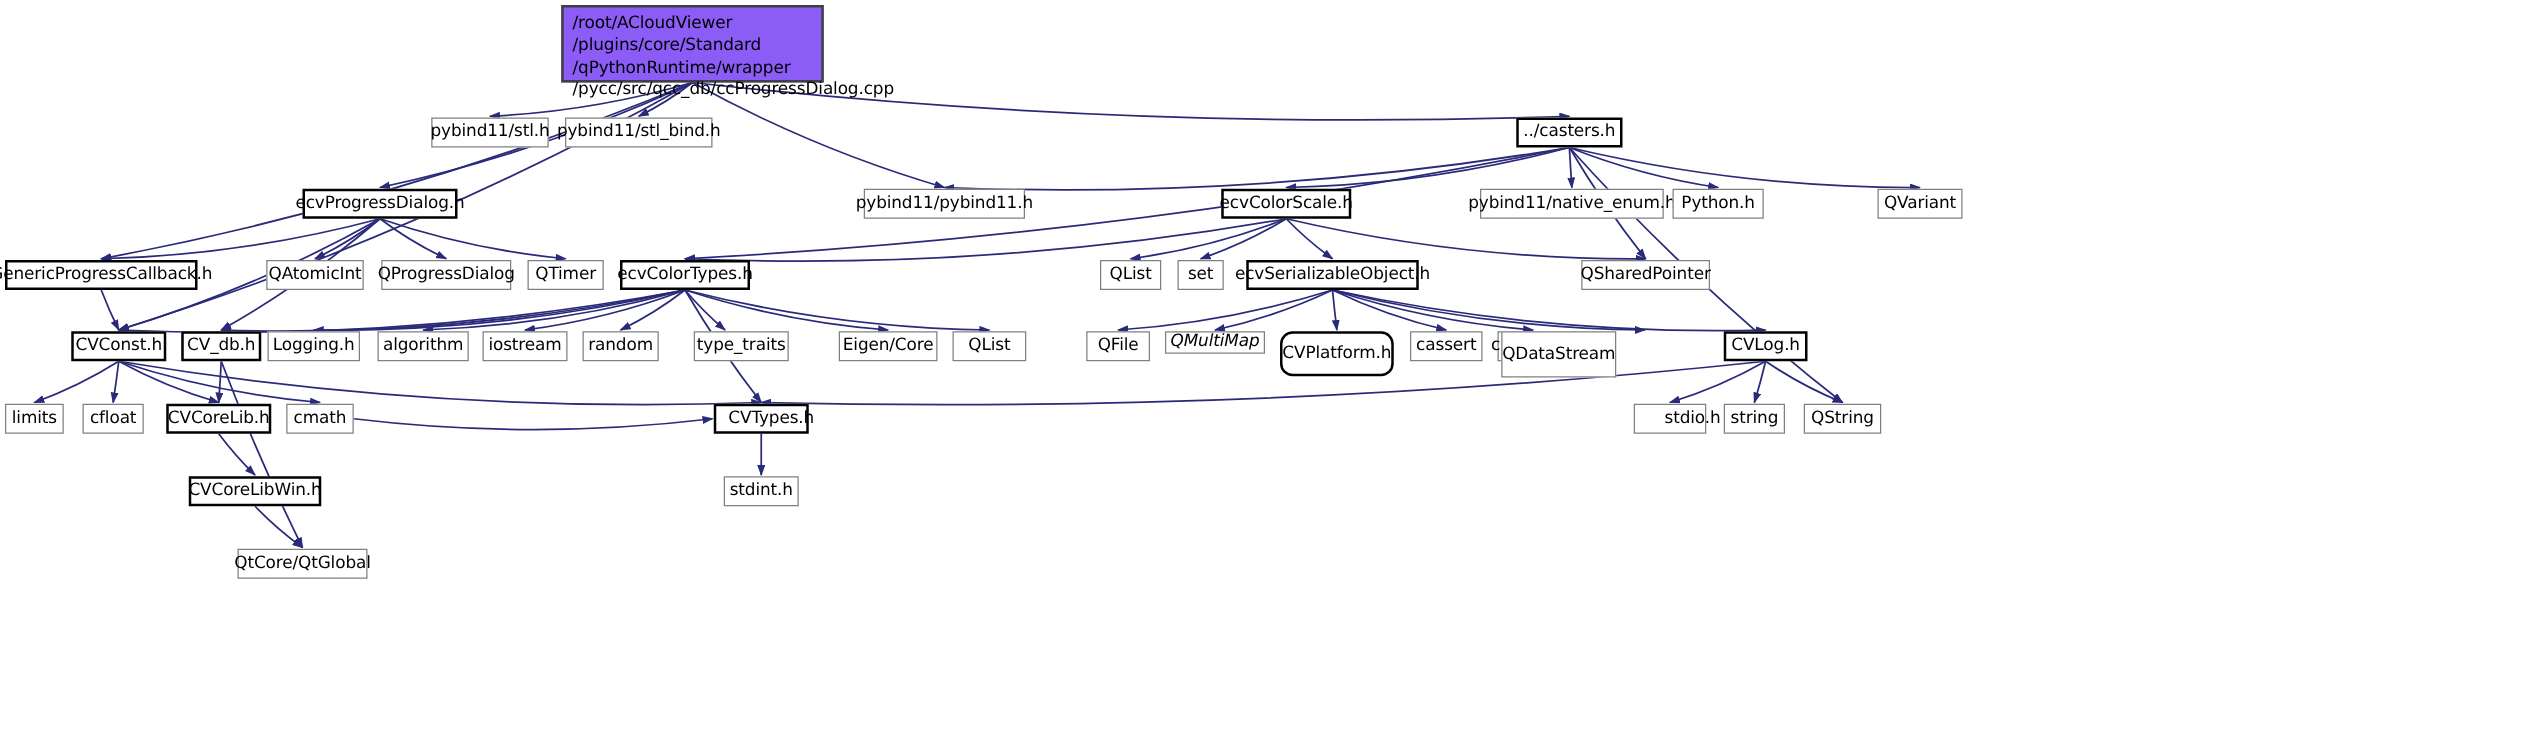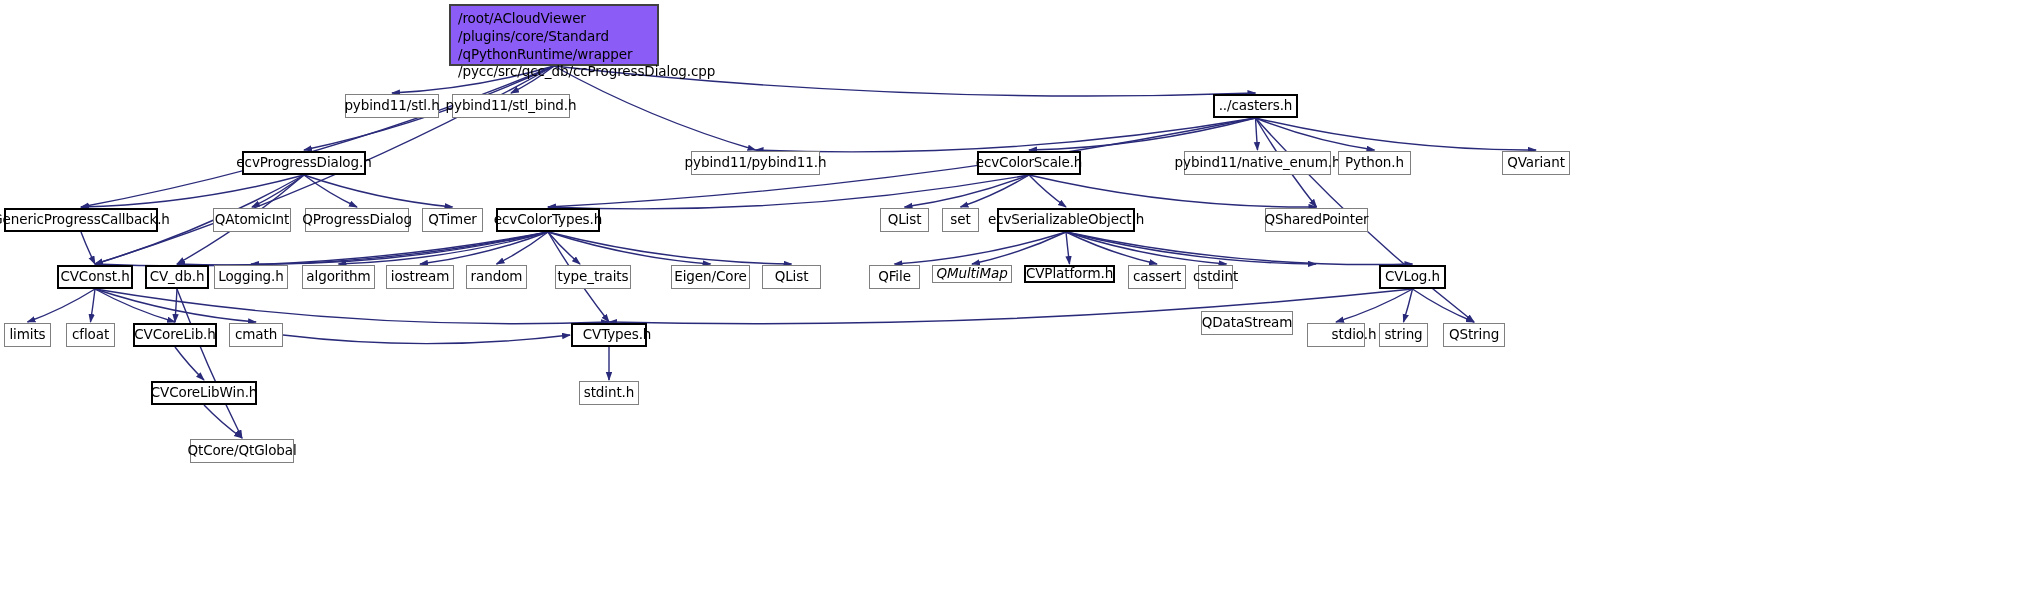--- a/index.html
+++ b/index.html
@@ -114,24 +114,24 @@
       <div class="node bold" style="left: 145px; top: 265px; width: 64px; height: 24px;">CV_db.h</div>
       <div class="node" style="left: 214px; top: 265px; width: 74px; height: 24px;">Logging.h</div>
       <div class="node" style="left: 302px; top: 265px; width: 73px; height: 24px;">algorithm</div>
       <div class="node" style="left: 386px; top: 265px; width: 68px; height: 24px;">iostream</div>
       <div class="node" style="left: 466px; top: 265px; width: 61px; height: 24px;">random</div>
       <div class="node" style="left: 542px; top: 265px; width: 76px; height: 24px; margin-left: 13px;">type_traits</div>
       <div class="node" style="left: 671px; top: 265px; width: 79px; height: 24px;">Eigen/Core</div>
       <div class="node" style="left: 762px; top: 265px; width: 59px; height: 24px;">QList</div>
       <div class="node" style="left: 869px; top: 265px; width: 51px; height: 24px;">QFile</div>
       <div class="node" style="left: 932px; top: 265px; width: 80px; height: 18px; font-style: italic;">QMultiMap</div>
-      <div class="node bold" style="left: 1024px; top: 265px; width: 91px; height: 18px;">CVPlatform.h</div>
+      <div class="node bold" style="left: 1024px; top: 265px; width: 91px; height: 36px; border-radius: 10px;">CVPlatform.h</div>
       <div class="node" style="left: 1128px; top: 265px; width: 58px; height: 24px;">cassert</div>
       <div class="node" style="left: 1198px; top: 265px; width: 35px; height: 24px;">cstdint</div>
-      <div class="node" style="left: 1201px; top: 265px; width: 92px; height: 24px; margin-top: 46px;">QDataStream</div>
+      <div class="node" style="left: 1201px; top: 265px; width: 92px; height: 37px;">QDataStream</div>
       <div class="node bold" style="left: 1379px; top: 265px; width: 67px; height: 24px;">CVLog.h</div>
       <div class="node" style="left: 4px; top: 323px; width: 47px; height: 24px;">limits</div>
       <div class="node" style="left: 66px; top: 323px; width: 49px; height: 24px;">cfloat</div>
       <div class="node bold" style="left: 133px; top: 323px; width: 84px; height: 24px;">CVCoreLib.h</div>
       <div class="node" style="left: 229px; top: 323px; width: 54px; height: 24px;">cmath</div>
       <div class="node bold" style="left: 571px; top: 323px; width: 76px; height: 24px; padding-left: 16px;">CVTypes.h</div>
       <div class="node" style="left: 1307px; top: 323px; width: 58px; height: 24px; padding-left: 36px;">stdio.h</div>
       <div class="node" style="left: 1379px; top: 323px; width: 49px; height: 24px;">string</div>
       <div class="node" style="left: 1443px; top: 323px; width: 62px; height: 24px;">QString</div>
       <div class="node bold" style="left: 151px; top: 381px; width: 106px; height: 24px;">CVCoreLibWin.h</div>

